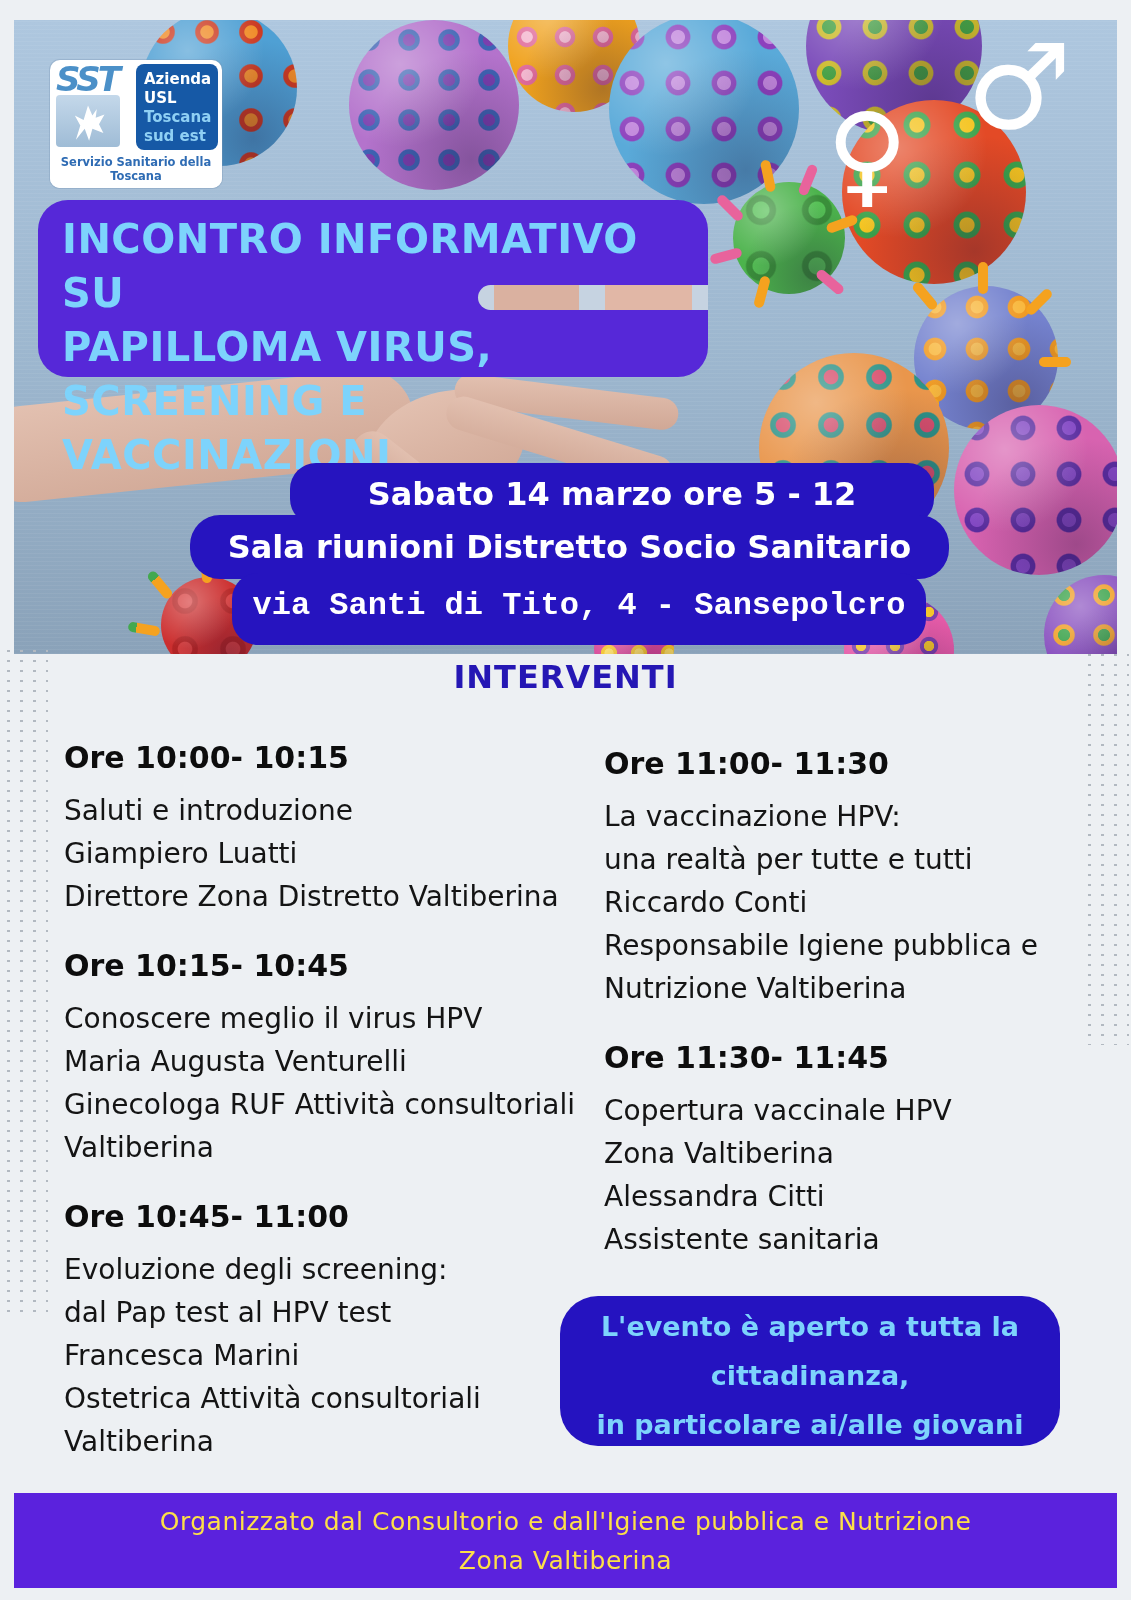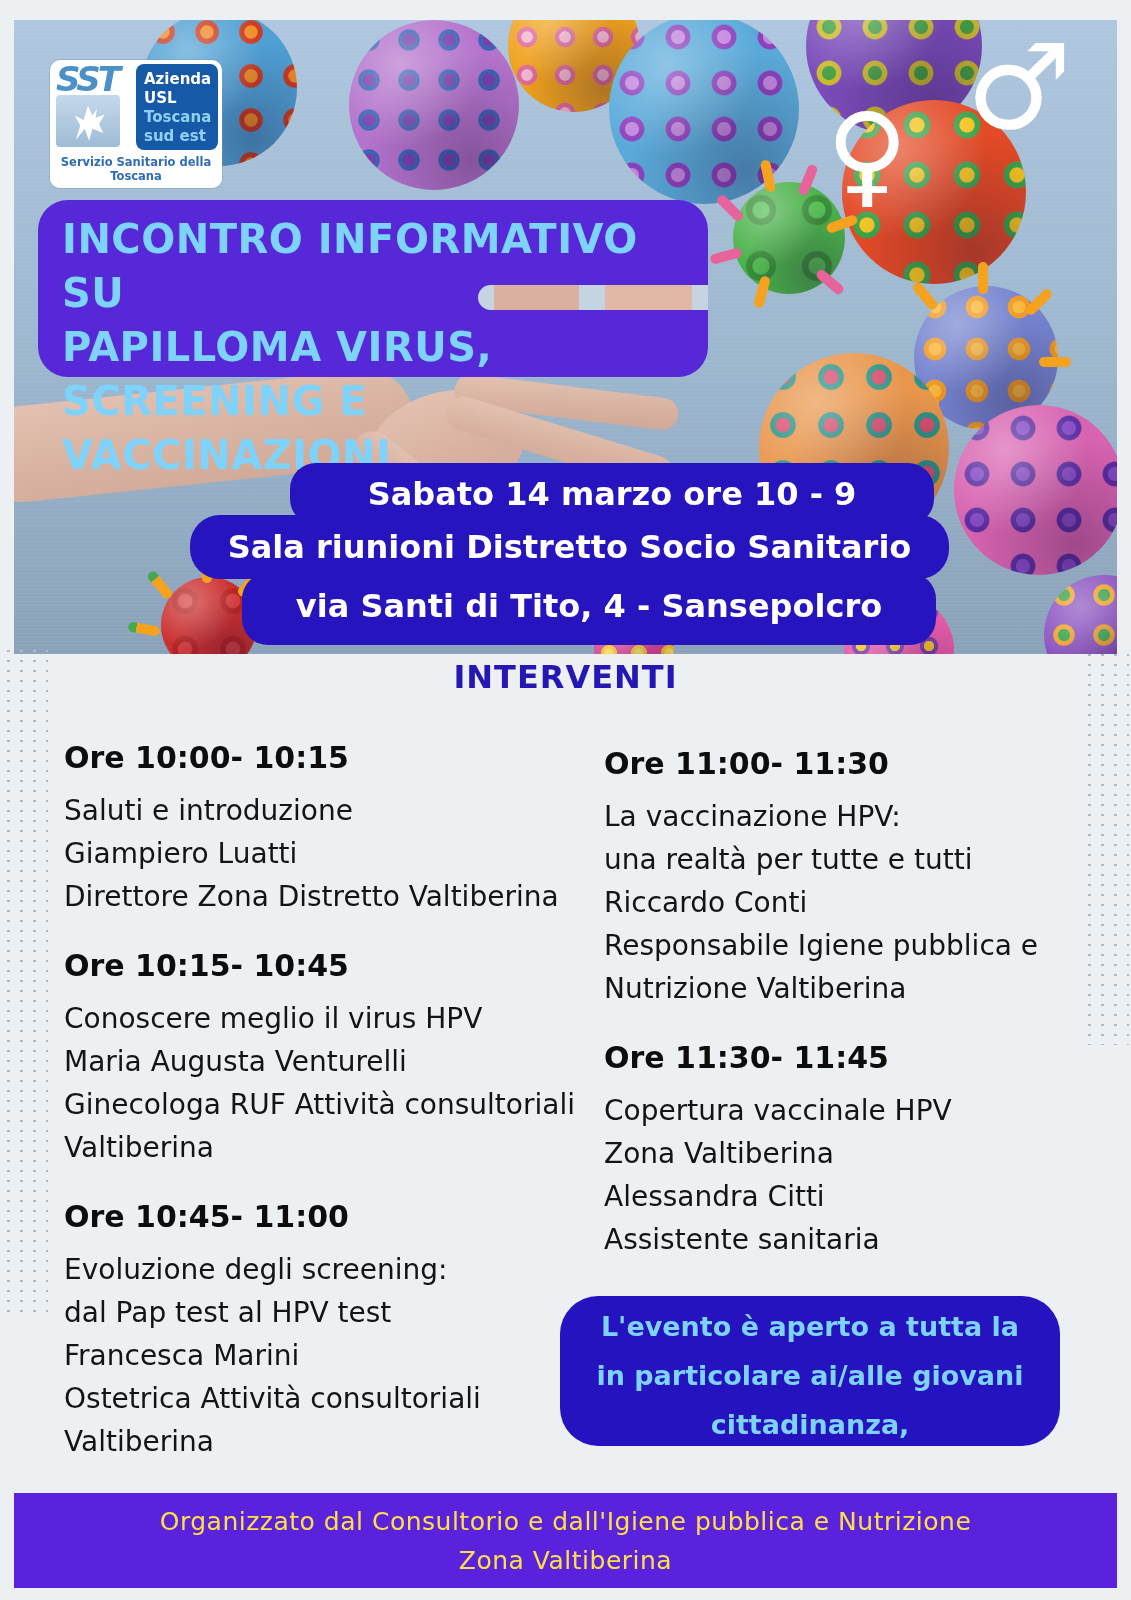--- a/index.html
+++ b/index.html
@@ -61,21 +61,21 @@
     position:absolute;left:440px;top:85px;width:230px;height:25px;
     border-radius:14px 0 0 14px;
     background:linear-gradient(90deg,#c6d3e1 0 7%,#dab1a0 7% 44%,#c6d3e1 44% 55%,#e1b7a6 55% 93%,#c6d3e1 93%);
   }
   
   .event-box{position:absolute;color:#fff;font-weight:bold;text-align:center;}
   .ev-seg{position:absolute;background:#2614bf;border-radius:26px;display:flex;
           align-items:center;justify-content:center;font-size:32px;}
   .ev1{left:276px;top:443px;width:644px;height:62px;}
   .ev2{left:176px;top:495px;width:759px;height:64px;border-radius:30px;}
-  .ev3{left:228px;top:553px;width:694px;height:72px;align-items:flex-start;padding-top:14px;box-sizing:border-box;}
+  .ev3{left:218px;top:553px;width:694px;height:72px;align-items:flex-start;padding-top:14px;box-sizing:border-box;font-family:Liberation Mono, monospace;}
   
   .heading{
     position:absolute;left:0;top:658px;width:100%;text-align:center;
     color:#2517b4;font-weight:bold;font-size:32px;letter-spacing:1px;
   }
   .col{position:absolute;color:#141414;font-size:28px;line-height:43px;white-space:nowrap;}
   .col-left{left:64px;top:736px;}
   .col-right{left:604px;top:742px;}
   .entry{margin-bottom:26px;}
   .time{font-weight:bold;font-size:30px;margin-bottom:10px;color:#0d0d0d;}
@@ -153,21 +153,21 @@
   <div class="gender male">♂</div>
 
   <div class="title-box">
     <div>INCONTRO INFORMATIVO SU</div>
     <div>PAPILLOMA VIRUS,</div>
     <div>SCREENING E VACCINAZIONI</div>
     <div class="title-window"></div>
   </div>
 
   <div class="event-box">
-    <div class="ev-seg ev1">Sabato 14 marzo ore 10 - 9</div>
+    <div class="ev-seg ev1">Sabato 14 marzo ore 5 - 12</div>
     <div class="ev-seg ev2">Sala riunioni Distretto Socio Sanitario</div>
     <div class="ev-seg ev3">via Santi di Tito, 4 - Sansepolcro</div>
   </div>
 
   <div class="logo">
     <div class="logo-main">
       <div class="logo-left">
         <div class="logo-acronym">SST</div>
         <div class="logo-pegasus">
           <svg width="46" height="44" viewBox="0 0 40 40">
@@ -228,20 +228,20 @@
     <div class="time">Ore 11:30- 11:45</div>
     <div class="topic">Copertura vaccinale HPV</div>
     <div class="topic">Zona Valtiberina</div>
     <div>Alessandra Citti</div>
     <div>Assistente sanitaria</div>
   </div>
 </div>
 
 <div class="notice">
   <div>L'evento è aperto a tutta la</div>
+  <div>cittadinanza,</div>
   <div>in particolare ai/alle giovani</div>
-  <div>cittadinanza,</div>
 </div>
 
 <div class="footer">
   <div>Organizzato dal Consultorio e dall'Igiene pubblica e Nutrizione</div>
   <div>Zona Valtiberina</div>
 </div>
 
 </body></html>

